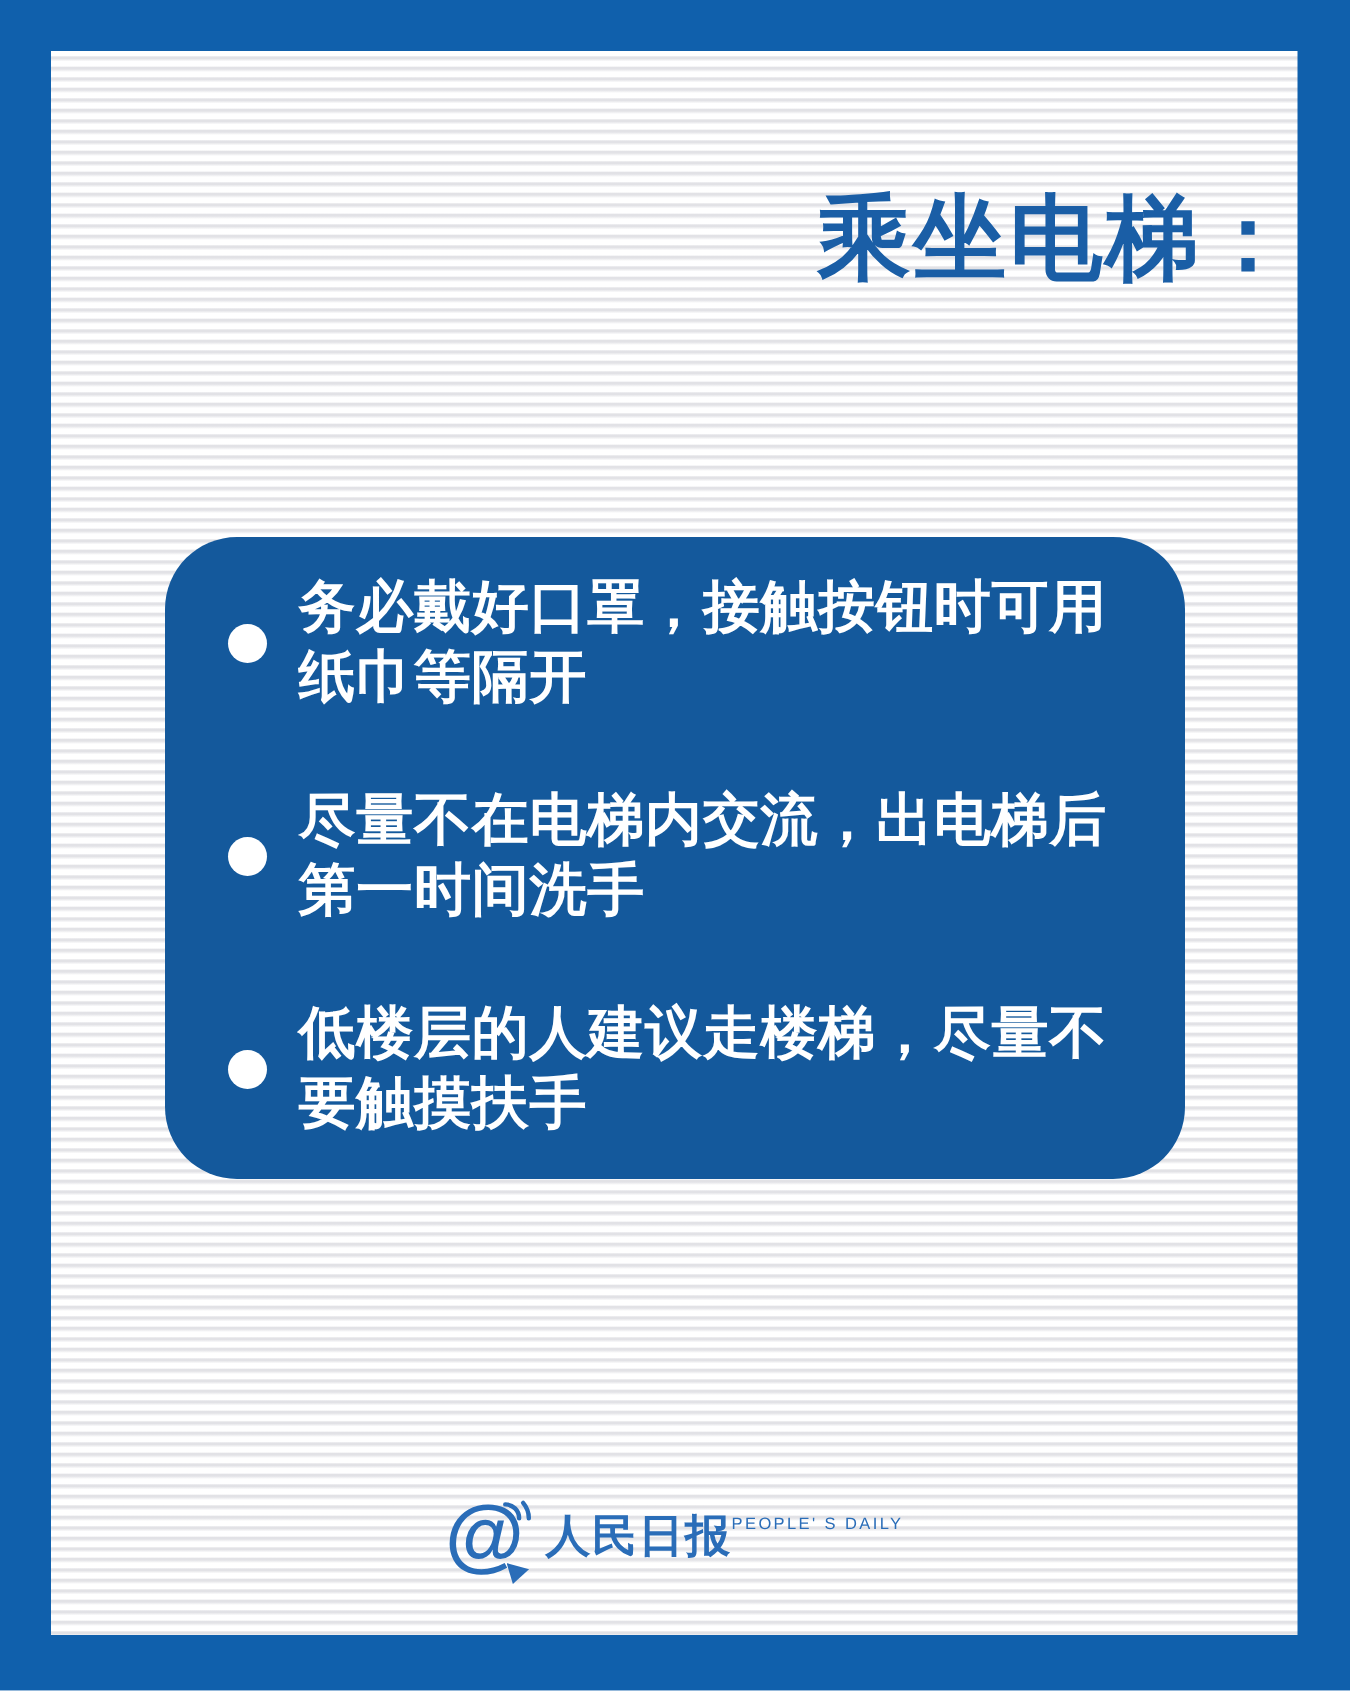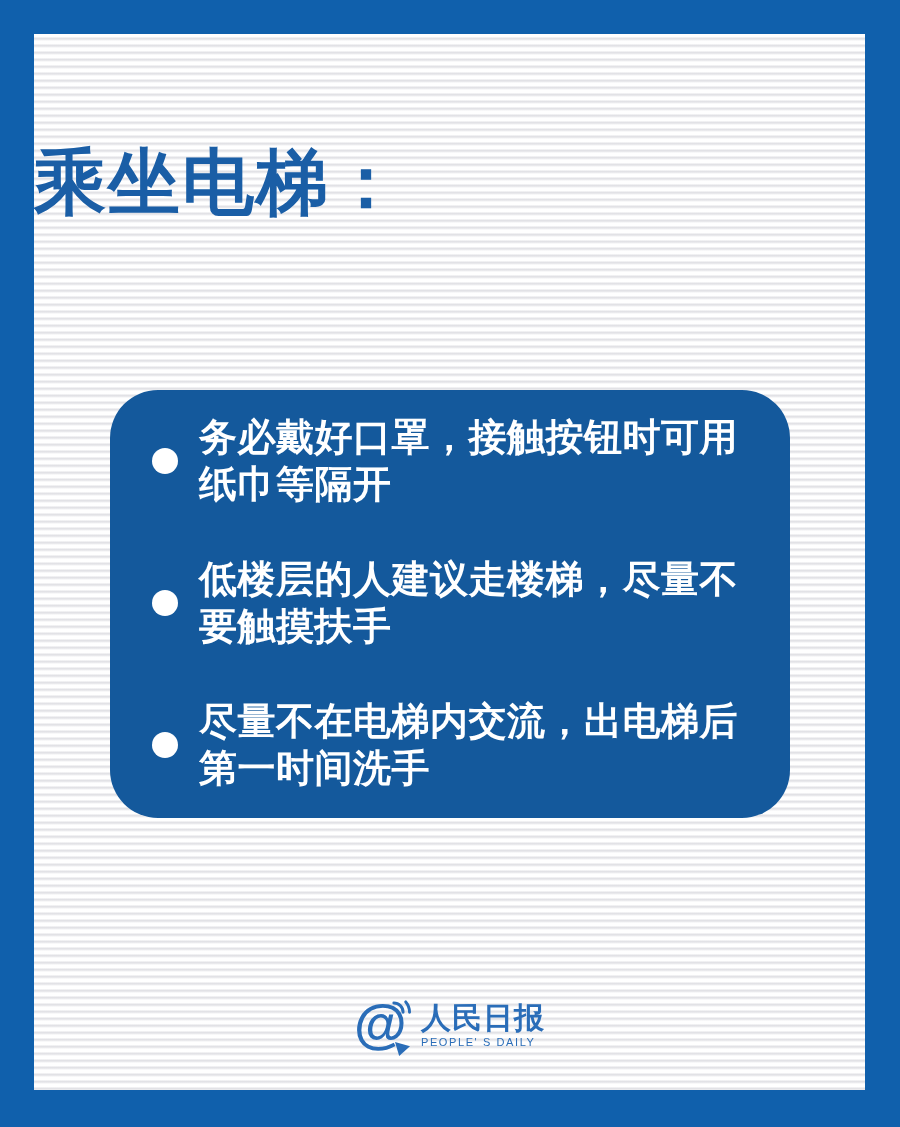--- a/index.html
+++ b/index.html
@@ -31,32 +31,32 @@
       #ffffff 0px,
       #ffffff 3px,
       var(--stripe-gray) 4px,
       var(--stripe-gray) 5px,
       #ffffff 7px
     );
   }
   .title {
     position: absolute;
     left: 0; right: 0;
-    top: 112px;
-    text-align: left;
-    font-size: 72px;
+    top: 95px;
+    text-align: right;
+    font-size: 62px;
     line-height: 1;
     font-weight: 700;
     letter-spacing: 2px;
     color: var(--title-blue);
   }
   .card {
     position: absolute;
     left: 76px;
-    top: 356px;
+    top: 324px;
     width: 680px;
     height: 428px;
     background: var(--card-blue);
     border-radius: 48px;
     padding: 24px 20px 26px 42px;
     display: flex;
     flex-direction: column;
     justify-content: space-between;
   }
   .tip-row {
@@ -111,21 +111,21 @@
     position: absolute;
     right: 2px;
     bottom: 0px;
     width: 15px;
     height: 14px;
     background: var(--logo-blue);
     clip-path: polygon(0 0, 100% 30%, 28% 100%);
   }
   .logo-text {
     display: flex;
-    flex-direction: column;
+    flex-direction: row;
     align-items: flex-start;
   }
   .logo-cn {
     font-size: 30px;
     font-weight: 700;
     color: var(--logo-blue);
     letter-spacing: 1px;
     line-height: 1.1;
   }
   .logo-en {
@@ -145,27 +145,27 @@
     <h1 class="title">乘坐电梯：</h1>
 
     <div class="card">
       <div class="tip-row">
         <span class="bullet"></span>
         <span class="tip-text">务必戴好口罩，接触按钮时可用
 纸巾等隔开</span>
       </div>
       <div class="tip-row">
         <span class="bullet"></span>
-        <span class="tip-text">低楼层的人建议走楼梯，尽量不
-要触摸扶手</span>
+        <span class="tip-text">尽量不在电梯内交流，出电梯后
+第一时间洗手</span>
       </div>
       <div class="tip-row">
         <span class="bullet"></span>
-        <span class="tip-text">尽量不在电梯内交流，出电梯后
-第一时间洗手</span>
+        <span class="tip-text">低楼层的人建议走楼梯，尽量不
+要触摸扶手</span>
       </div>
     </div>
 
     <div class="footer">
       <div class="at-wrap">
         <span class="at-glyph">@</span>
         <svg class="waves-icon" width="24" height="24" viewBox="0 0 26 26" fill="none">
           <path d="M12 24 A10 10 0 0 0 2 14" stroke="#2a6db8" stroke-width="3.2" stroke-linecap="round"></path>
           <path d="M19 24 A17 17 0 0 0 2 7" stroke="#2a6db8" stroke-width="3.2" stroke-linecap="round" stroke-dasharray="12 26"></path>
         </svg>

